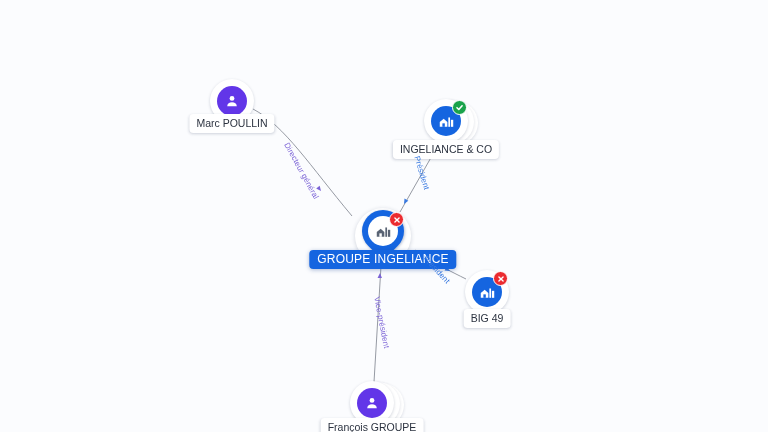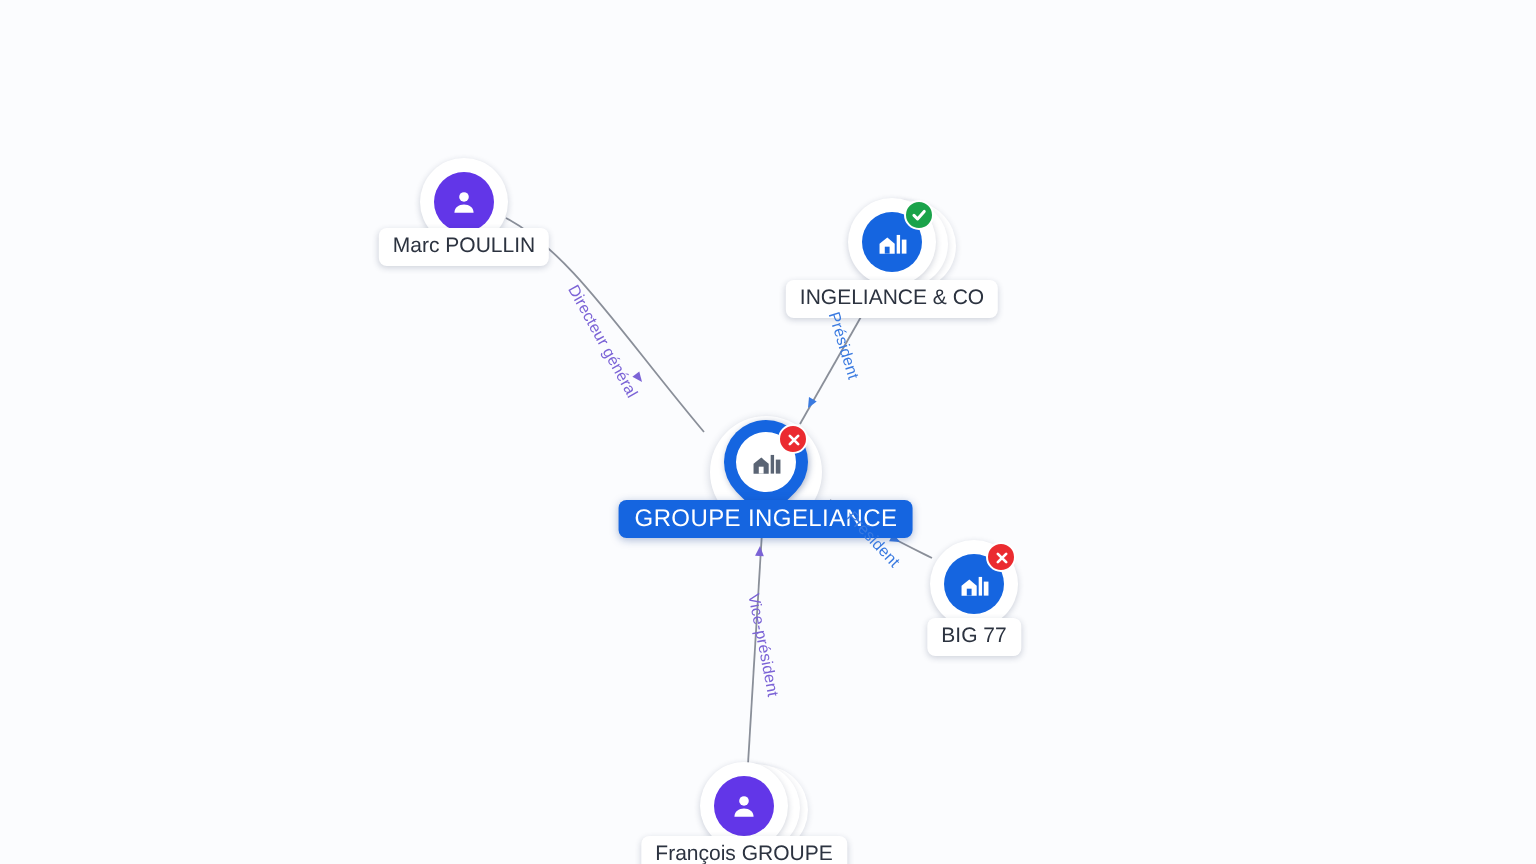--- a/index.html
+++ b/index.html
@@ -236,21 +236,21 @@
               <rect x="14.6" y="6.3" width="2.4" height="13.2" fill="#ffffff"></rect>
               <rect x="18.2" y="9.6" width="3.3" height="9.9" fill="#ffffff"></rect>
             </svg>
           </div>
         </div>
         <div class="badge badge-x" style="left: 6px; top: -21px;">
           <svg width="8" height="8" viewBox="0 0 10 10">
             <path d="M2.4 2.4 L7.6 7.6 M7.6 2.4 L2.4 7.6" stroke="#ffffff" stroke-width="1.7" stroke-linecap="round"></path>
           </svg>
         </div>
-        <div class="node-label" style="top: 17px; left: 0px;">BIG 77</div>
+        <div class="node-label" style="top: 17px; left: 0px;">BIG 49</div>
       </div>
       <div class="node" style="left: 372px; top: 387px;">
         <div class="stack s2"></div>
         <div class="stack s1"></div>
         <div class="node-disc">
           <div class="node-inner inner-person">
             <svg width="16" height="16" viewBox="0 0 24 24">
               <circle cx="12" cy="8.2" r="3.6" fill="#ffffff"></circle>
               <path d="M4.8 20c0-4 3.3-6.2 7.2-6.2s7.2 2.2 7.2 6.2z" fill="#ffffff"></path>
             </svg>

